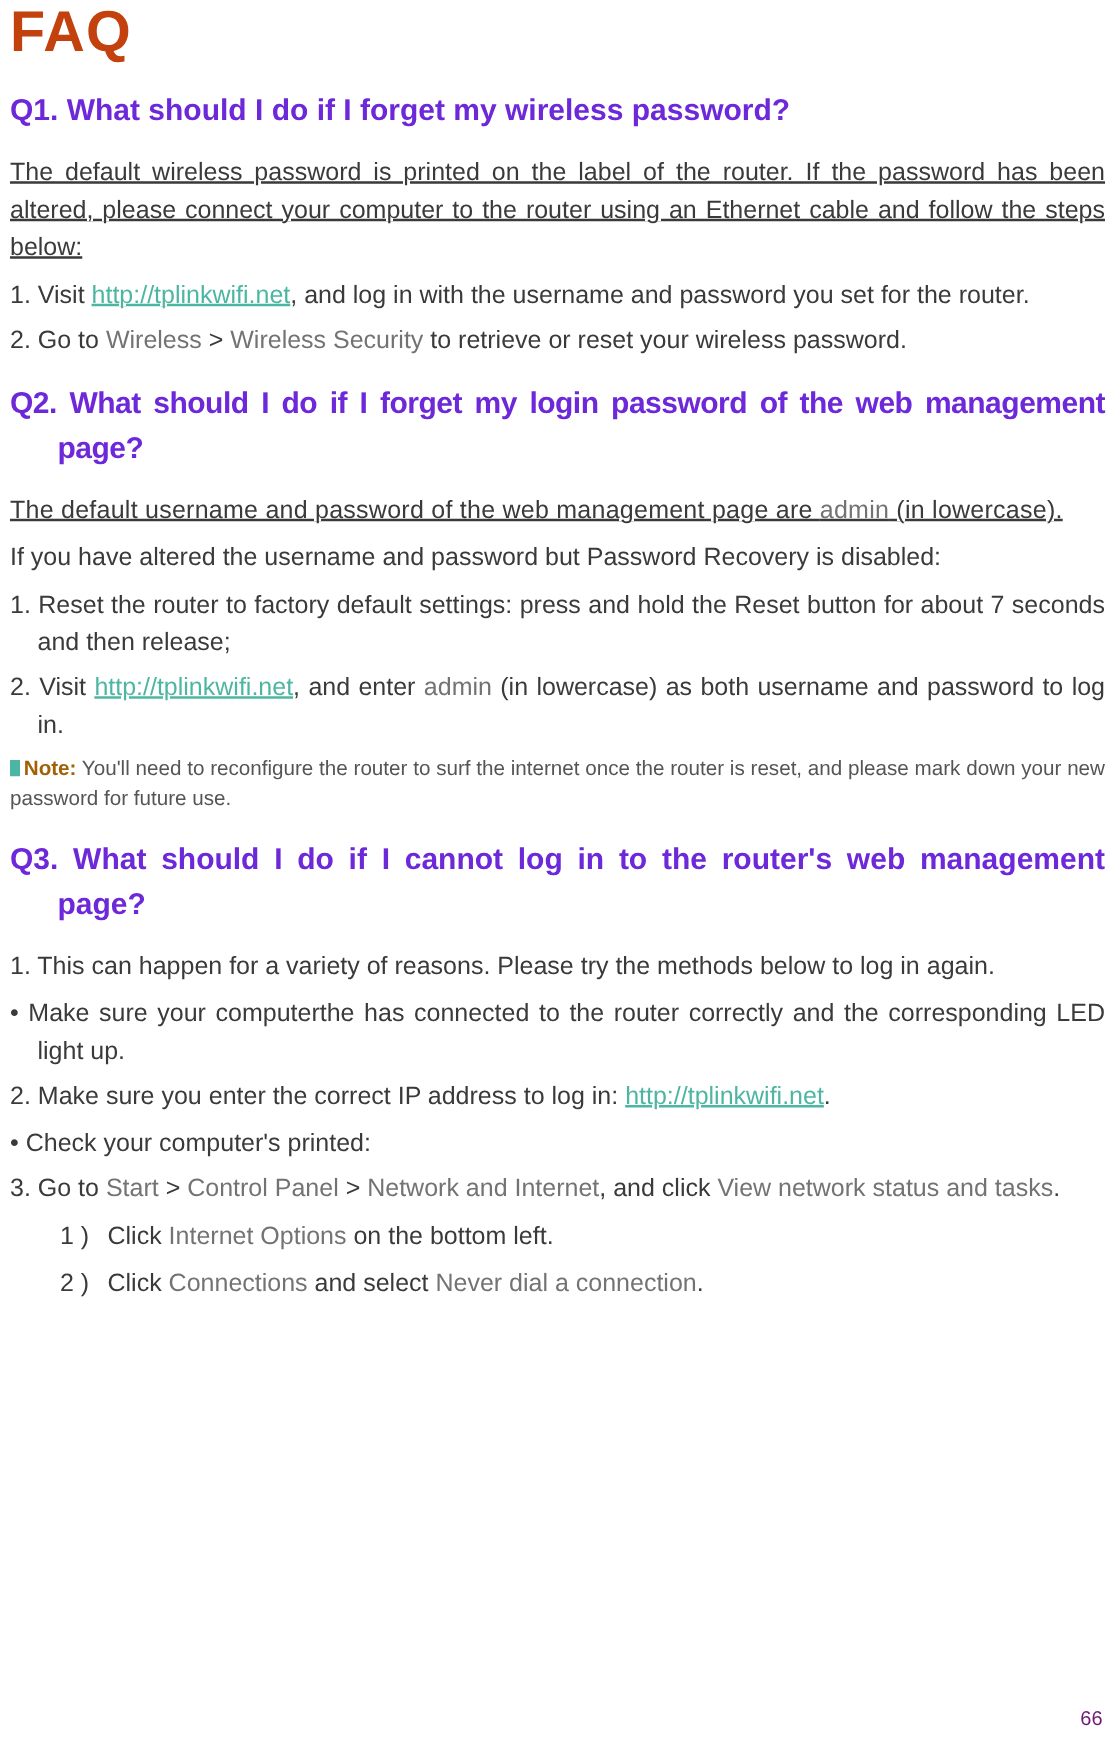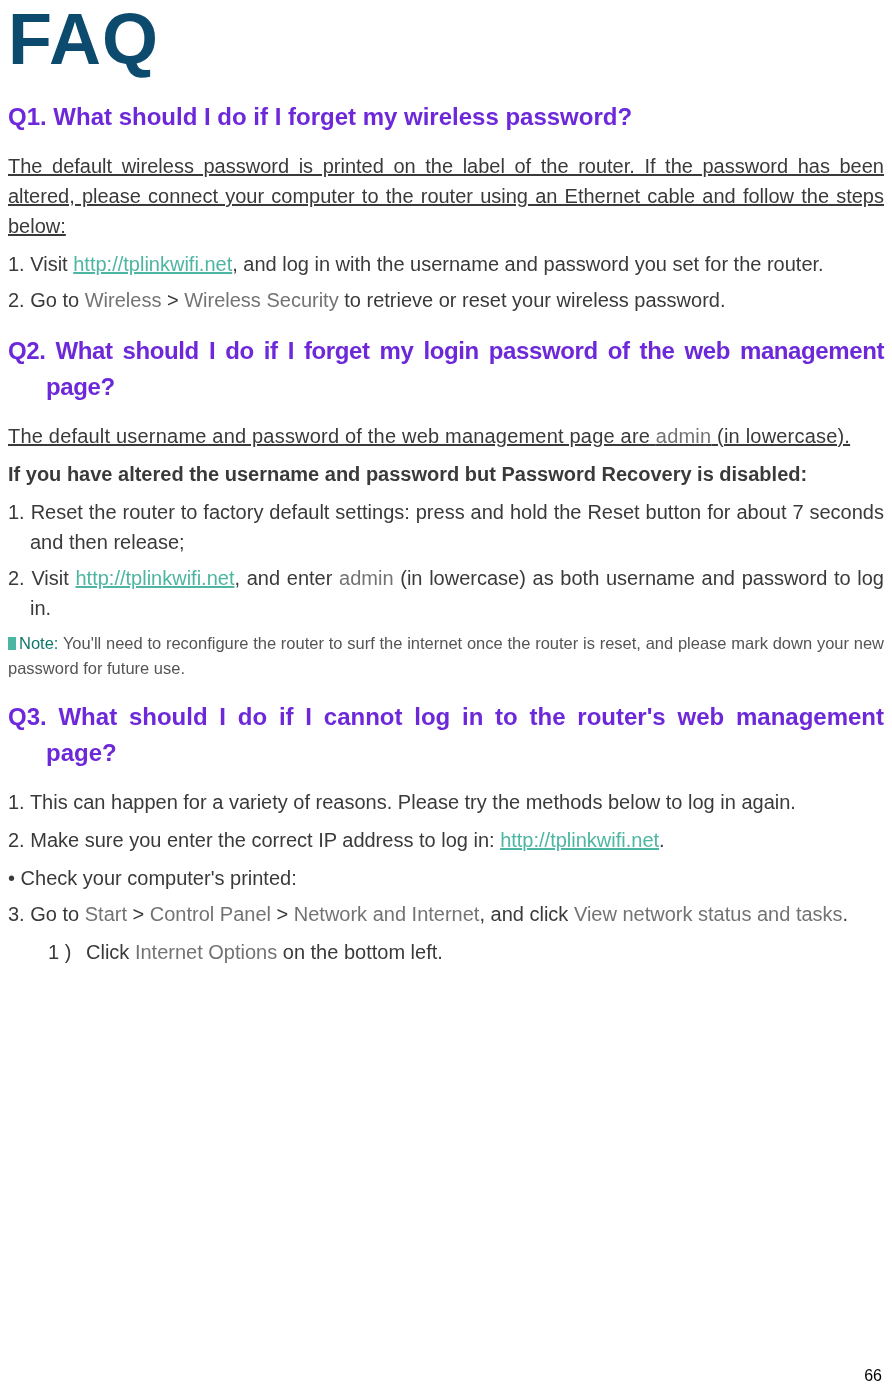--- a/index.html
+++ b/index.html
@@ -7,22 +7,22 @@
       width: 892px;
       height: 1396px;
       font-family: Arial, Helvetica, sans-serif;
       color: #3a3a3a;
       padding: 0 8px 8px 8px;
       position: relative;
       line-height: 1.5;
       background: #fff;
     }
     h1.faq-title {
-      color: #0c4a6e;
-      font-size: 72px;
+      color: #c2410c;
+      font-size: 46px;
       font-weight: 800;
       letter-spacing: 1px;
       margin-bottom: 20px;
       line-height: 1.1;
     }
     h2.question {
       color: #6d28d9;
       font-size: 24px;
       font-weight: 700;
       margin-top: 18px;
@@ -31,32 +31,32 @@
     }
     h2.question .qlabel { display: inline; }
     h2.question .qtext { display: inline; }
     h2.question.indent {
       padding-left: 38px;
       text-indent: -38px;
     }
     .justify { text-align: justify; }
     p.body { font-size: 20px; color: #3a3a3a; margin-bottom: 8px; }
     p.body.justify { text-align: justify; text-decoration: underline; }
-    .bold { font-weight: 700; color: #222; }
+    .bold { font-weight: 400; color: #222; }
     .teal { color: #737373; }
     a.link-teal { color: #4db6a2; text-decoration: underline; }
     .note { font-size: 16.5px; color: #555; margin-top: 2px; margin-bottom: 10px; text-align: justify; }
     .note-marker {
       display: inline-block;
       width: 8px; height: 13px;
       background: #4db6a2;
       margin-right: 3px;
       vertical-align: -1px;
     }
-    .note-label { color: #0f766e; font-weight: 400; }
+    .note-label { color: #a16207; font-weight: 700; }
     ol.numbered { list-style: none; font-size: 20px; margin-bottom: 8px; }
     ol.numbered > li {
       padding-left: 22px;
       text-indent: -22px;
       margin-bottom: 6px;
       text-align: justify;
     }
     ol.numbered > li .num { display: inline; }
     ul.bulleted { list-style: none; font-size: 20px; margin-bottom: 6px; }
     ul.bulleted > li {
@@ -65,21 +65,21 @@
       margin-bottom: 6px;
       text-align: justify;
     }
     ul.bulleted > li::before { content: "•  "; }
     .sublist { list-style: none; font-size: 20px; padding-left: 40px; margin-top: 0; }
     .sublist > li { margin-bottom: 8px; }
     .sublist .subnum { display: inline-block; width: 38px; }
     .page-number {
       position: absolute;
       bottom: 8px; right: 10px;
-      font-size: 16px; color: #000000;
+      font-size: 16px; color: #701a75;
     }
     .wide-letter { letter-spacing: 0.2px; }
     .tight { letter-spacing: -0.4px; }
   </style>
 </head>
 <body>
 
 <h1 class="faq-title">FAQ</h1>
 
 <h2 class="question">
@@ -127,20 +127,21 @@
   <span class="qtext"> <span>What should I do if I cannot log in to the router's web management page?</span></span>
 </h2>
 
 <ol class="numbered">
   <li>
     <span class="num">1. </span><span>This can happen for a variety of reasons. Please try the methods below to log in again.</span>
   </li>
 </ol>
 
 <ul class="bulleted">
+  <li>Make sure your computerthe has connected to the router correctly and the corresponding LED light up.</li>
 </ul>
 
 <ol class="numbered">
   <li>
     <span class="num">2. </span><span>Make sure  you enter the correct IP address to log in: </span><a class="link-teal">http://tplinkwifi.net</a><span>.</span>
   </li>
 </ol>
 
 <ul class="bulleted">
   <li>Check your computer's printed:</li>
@@ -149,15 +150,18 @@
 <ol class="numbered">
   <li>
     <span class="num">3. </span><span>Go to </span><span class="teal">Start</span><span> &gt; </span><span class="teal">Control Panel</span><span> &gt; </span><span class="teal">Network and Internet</span><span>, and click </span><span class="teal">View network status and tasks</span><span>.</span>
   </li>
 </ol>
 
 <ol class="sublist">
   <li>
     <span class="subnum">1 )</span><span>Click </span><span class="teal">Internet Options</span><span> on the bottom left.</span>
   </li>
+  <li>
+    <span class="subnum">2 )</span><span>Click </span><span class="teal">Connections</span><span> and select </span><span class="teal">Never dial a connection</span><span>.</span>
+  </li>
 </ol>
 
 <div class="page-number">66</div>
 
 </body></html>

